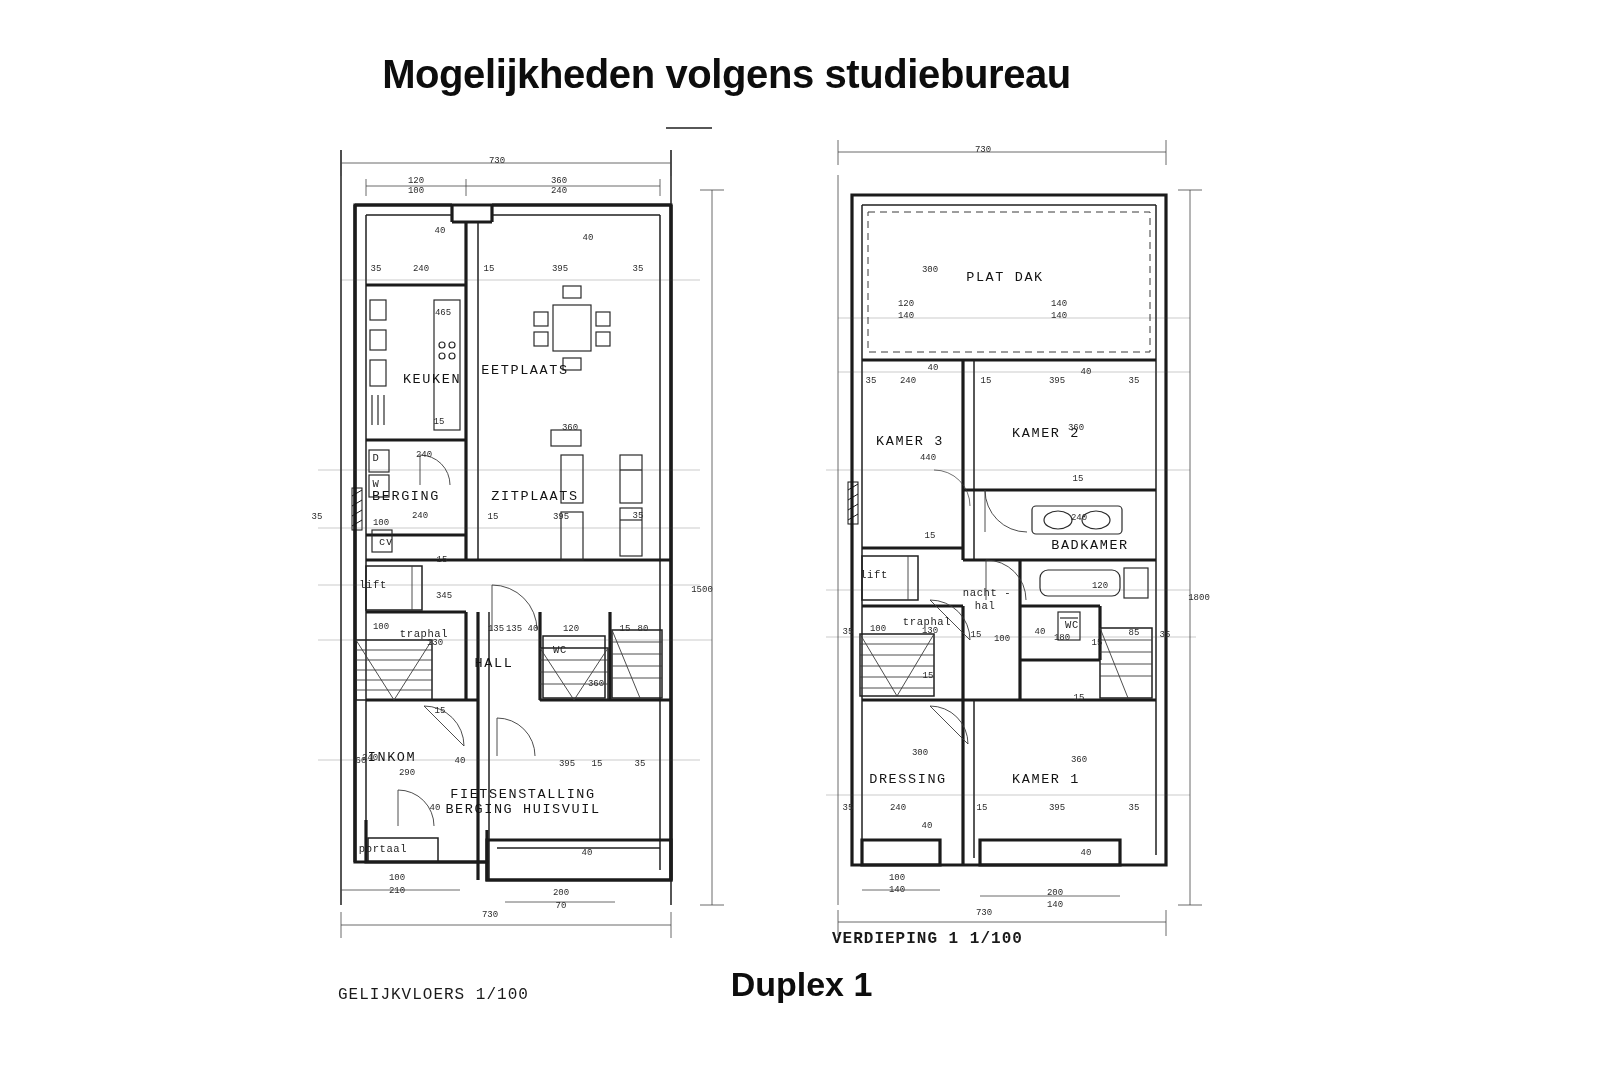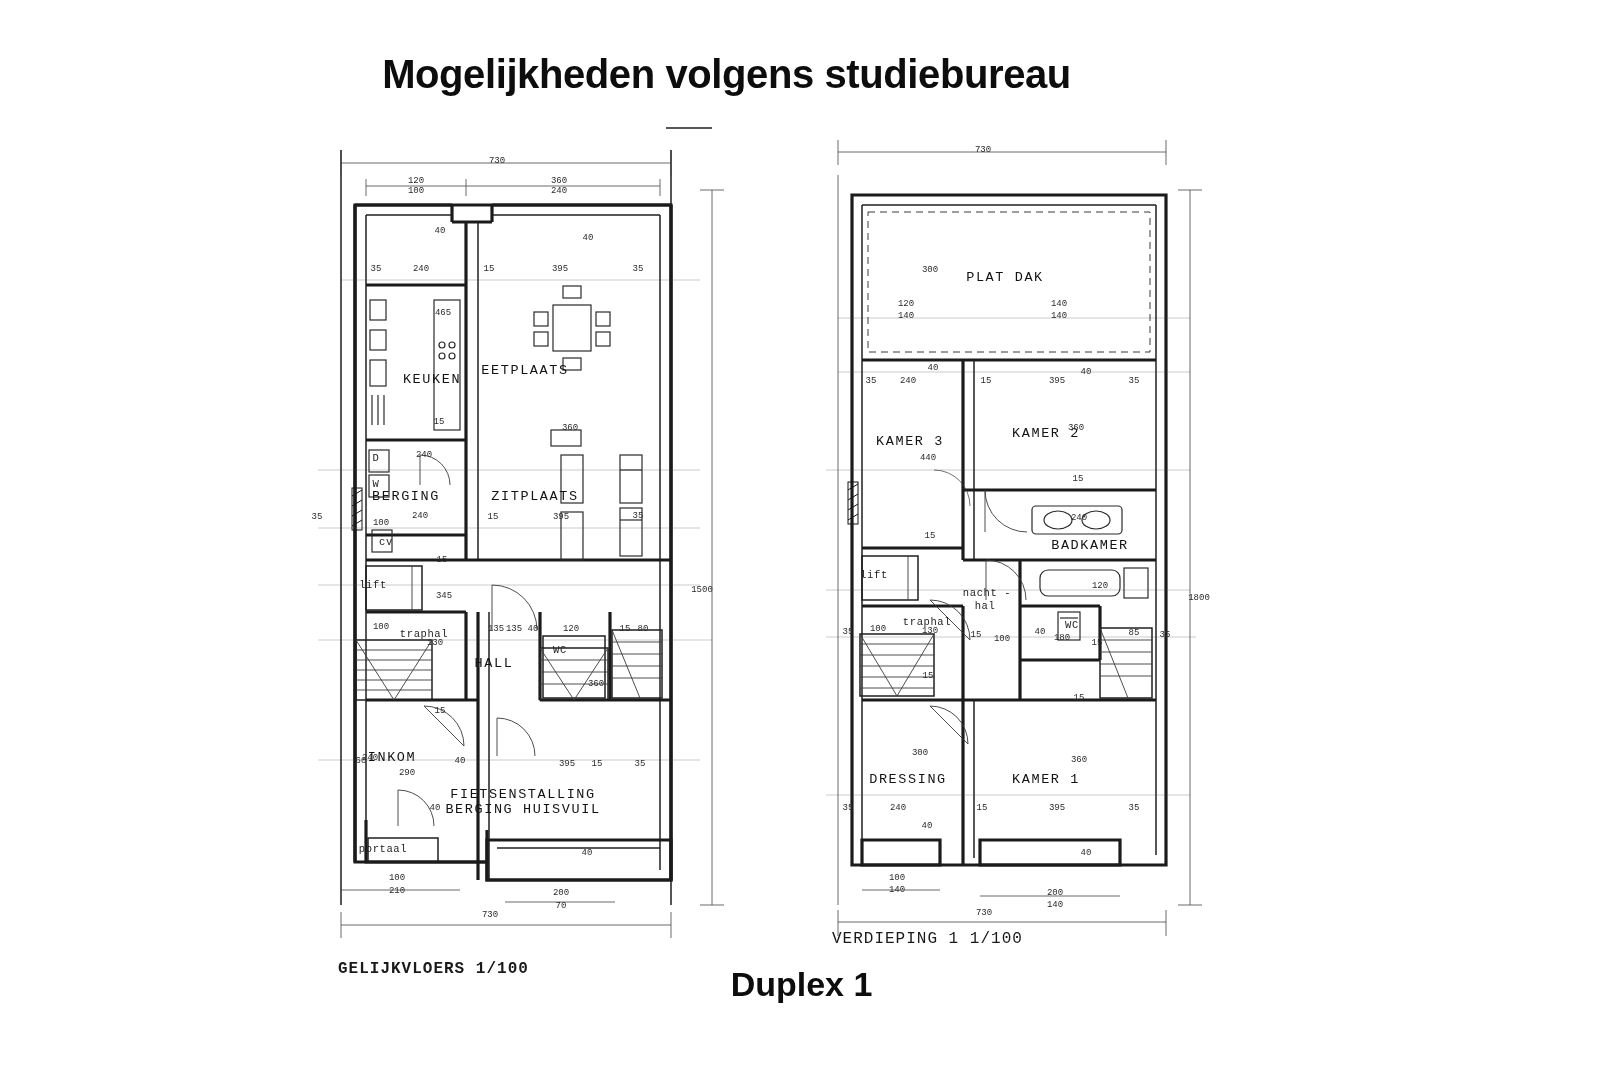--- a/index.html
+++ b/index.html
@@ -13,22 +13,22 @@
   }
   .footer-title{
     position:absolute;top:965px;left:0;width:1603px;text-align:center;
     font-size:34px;font-weight:bold;color:#0d0d0d;
   }
 
   .plan-caption{
     position:absolute;font-family:"Liberation Mono",monospace;
     font-size:16px;letter-spacing:1px;color:#1a1a1a;white-space:nowrap;
   }
-  #caption-left{left:338px;top:960px;font-weight:bold;}
-  #caption-right{left:832px;top:930px;}
+  #caption-left{left:338px;top:986px;}
+  #caption-right{left:832px;top:930px;font-weight:bold;}
 
   svg{position:absolute;left:0;top:0;}
   .drawing{position:absolute;left:0;top:0;width:1603px;height:1069px;}
 
   
   .wall{stroke:#1b1b1b;stroke-width:3.2;fill:none;}
   .wall-thin{stroke:#1f1f1f;stroke-width:1.5;fill:none;}
   .hair{stroke:#3a3a3a;stroke-width:0.9;fill:none;}
   .dim{stroke:#444;stroke-width:0.8;fill:none;}
   .dash{stroke:#3a3a3a;stroke-width:1;fill:none;stroke-dasharray:7 5;}

